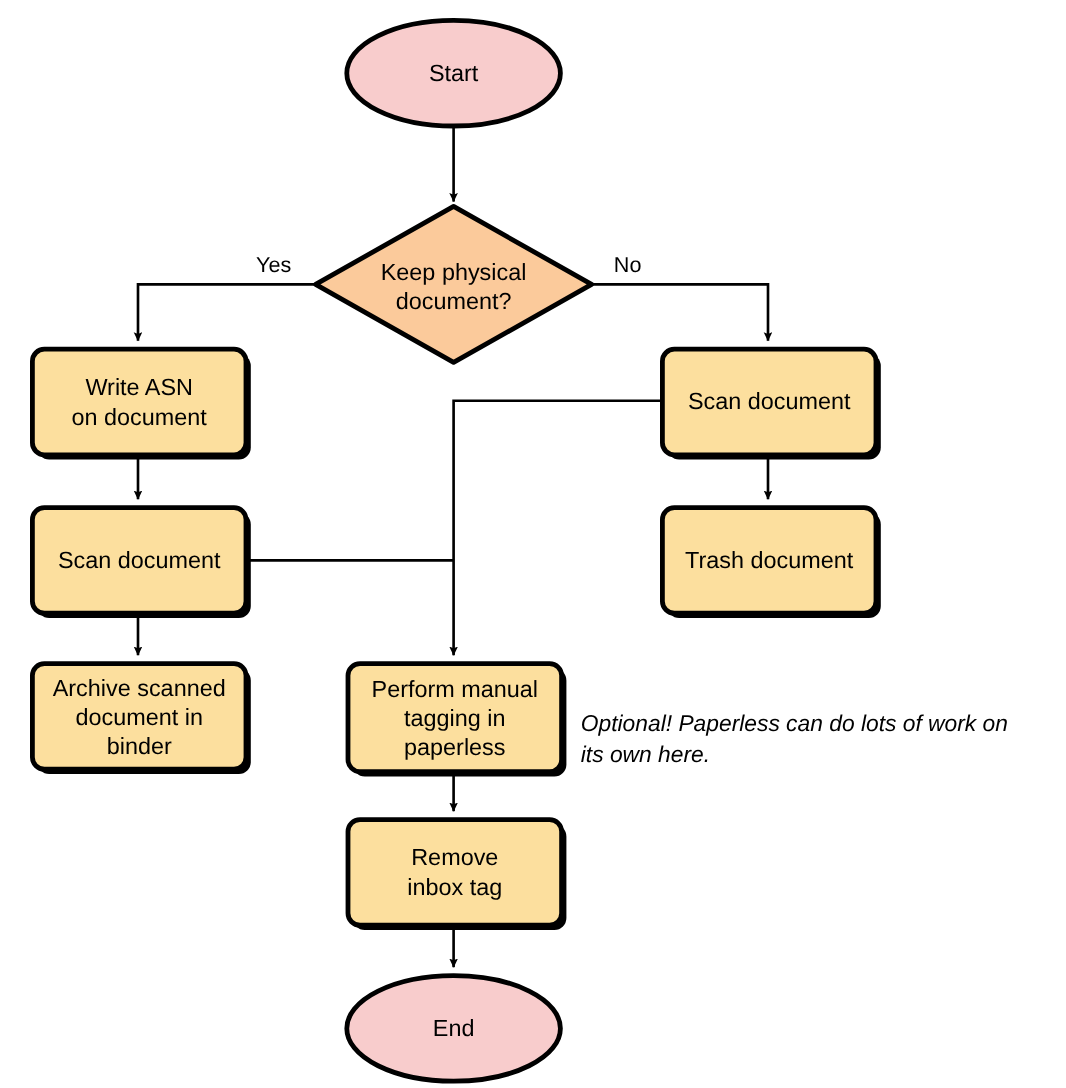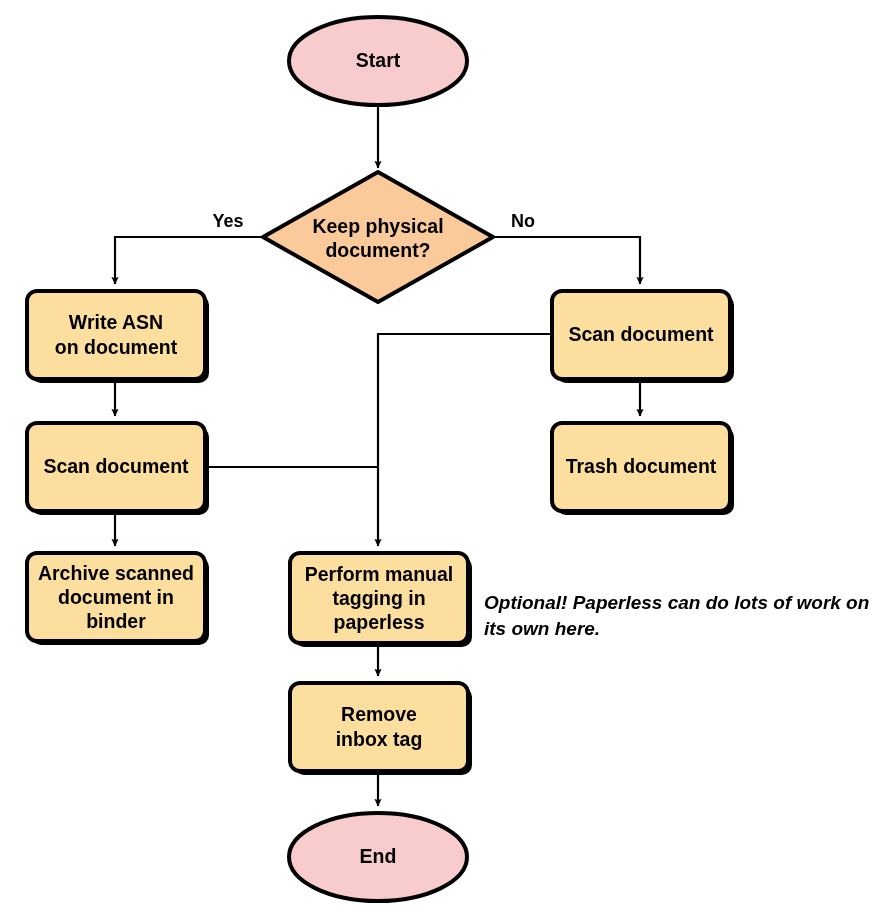--- a/index.html
+++ b/index.html
@@ -13,21 +13,20 @@
     position: relative;
     font-family: "Liberation Sans", sans-serif;
     overflow: hidden;
   }
   #flow-root {
     position: absolute;
     left: 0;
     top: 0;
     width: 888px;
     height: 780px;
-    font-weight: bold;
   }
   svg.flow-canvas {
     position: absolute;
     left: 0;
     top: 0;
     width: 888px;
     height: 907px;
     display: block;
   }
   .node-text {

